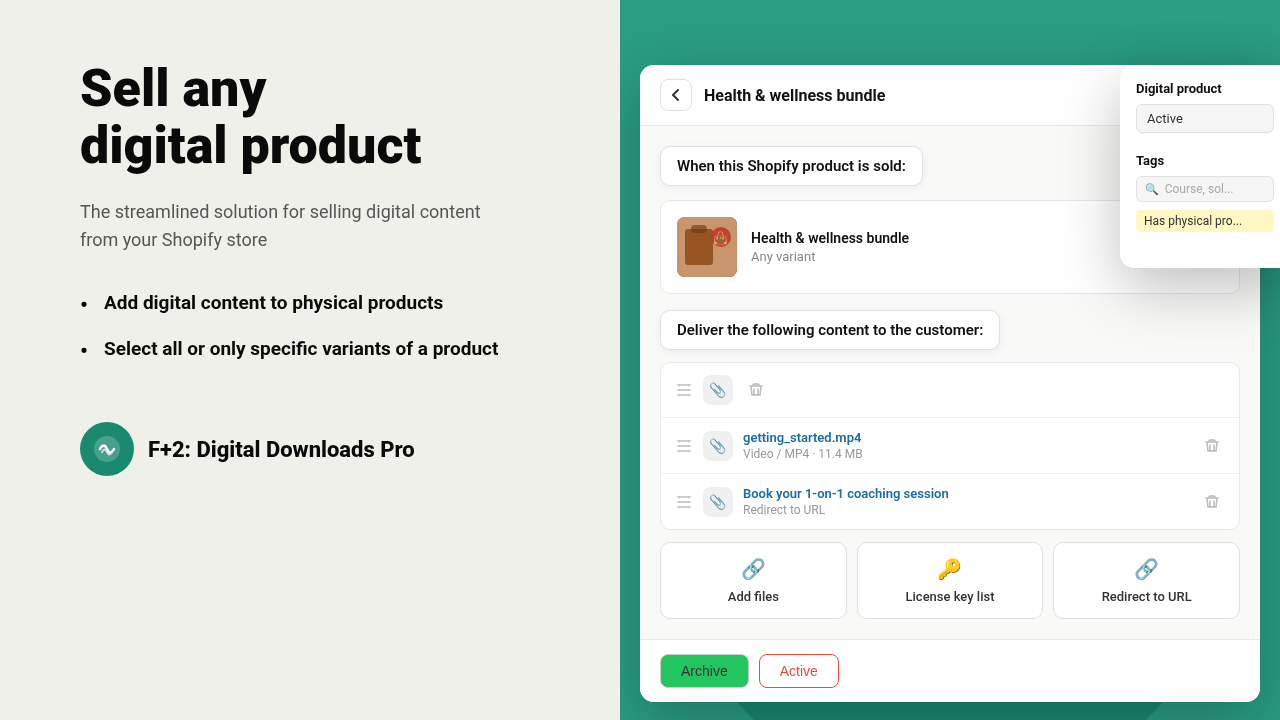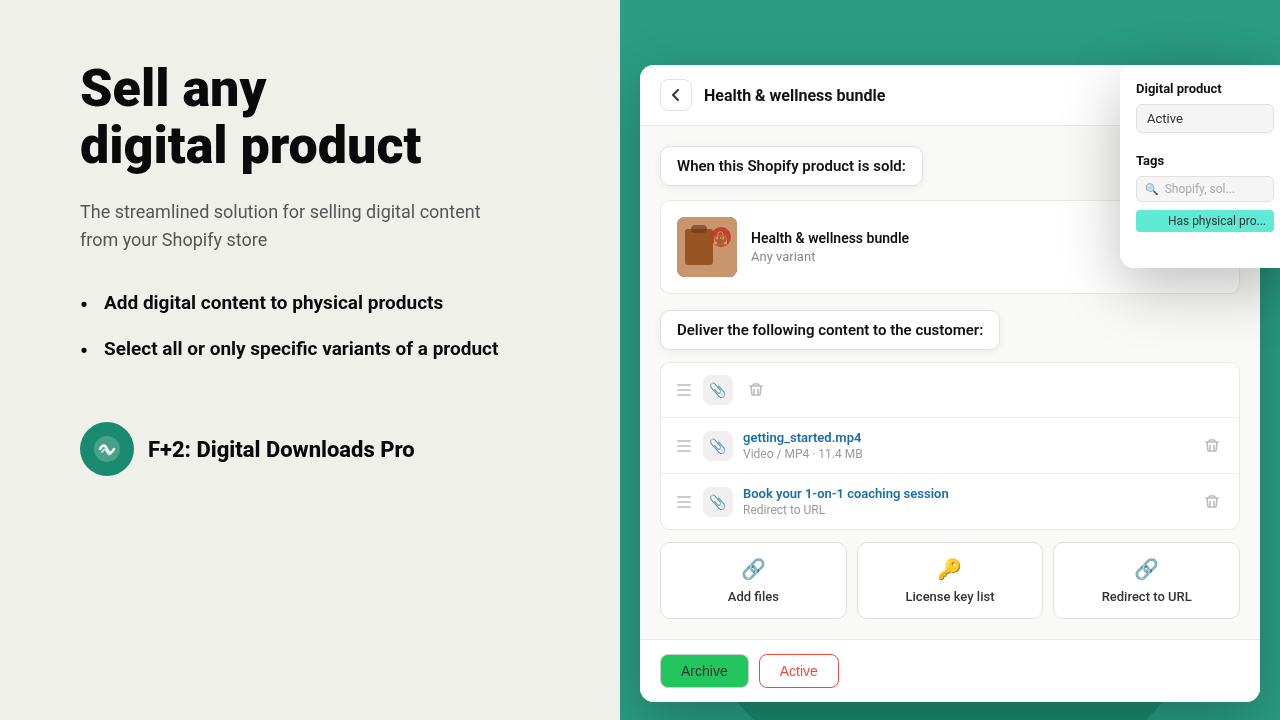--- a/index.html
+++ b/index.html
@@ -442,24 +442,23 @@
     }
 
     .side-search-text {
       font-size: 12px;
       color: #aaa;
     }
 
     .side-tag {
       font-size: 12px;
       color: #333;
-      background: #5eead4;
+      background: #fef9c3;
       padding: 4px 8px;
       border-radius: 4px;
-      text-align: right;
     }
   </style>
 </head>
 <body>
 
 <div class="left-panel">
   <div class="left-content">
     <h1 class="main-heading">
       <span>Sell any</span><br>
       <span>digital product</span>
@@ -606,18 +605,18 @@
 
   <div class="side-panel">
     <div class="side-panel-section">
       <div class="side-panel-title">Digital product</div>
       <div class="side-panel-value">Active</div>
     </div>
     <div class="side-panel-section">
       <div class="side-tags-title">Tags</div>
       <div class="side-search">
         <span class="side-search-icon">🔍</span>
-        <span class="side-search-text">Shopify, sol...</span>
+        <span class="side-search-text">Course, sol...</span>
       </div>
       <div class="side-tag">Has physical pro...</div>
     </div>
   </div>
 </div>
 
 </body></html>

